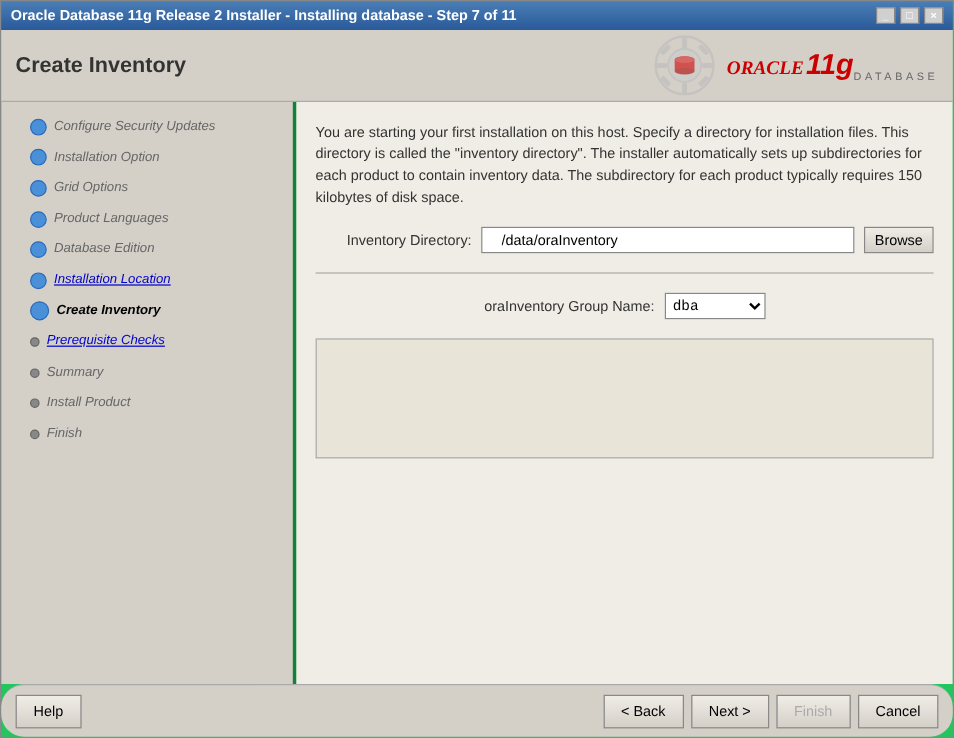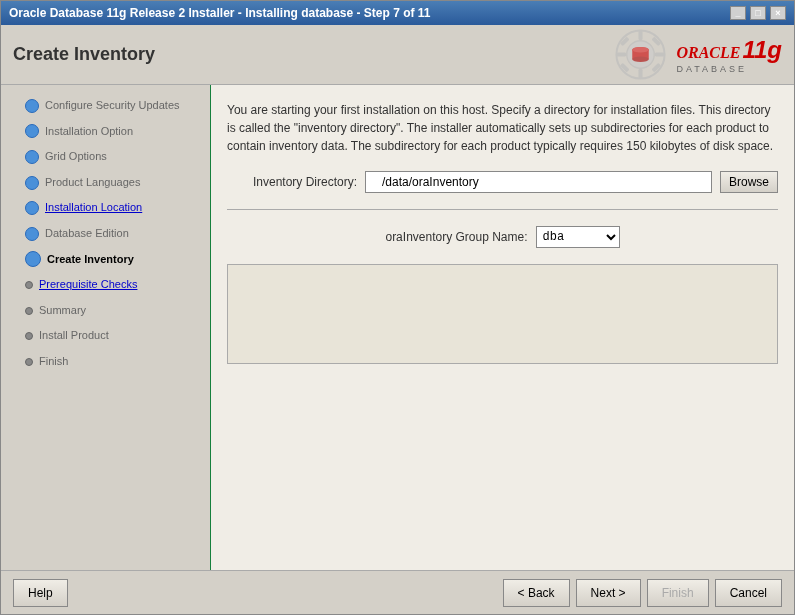--- a/index.html
+++ b/index.html
@@ -73,36 +73,37 @@
     }
 
     .oracle-logo-gear {
       width: 55px;
       height: 55px;
       opacity: 0.6;
     }
 
     .oracle-text-area {
       display: flex;
-      flex-direction: column;
-      align-items: flex-start;
+      flex-direction: row;
+      align-items: flex-end;
     }
 
     .main-content {
       display: flex;
       flex: 1;
       overflow: hidden;
     }
 
     .sidebar {
-      width: 210px;
+      width: 246px;
       background: #d4d0c8;
-      border-right: 1px solid #15803d;
+      border-right: 3px solid #15803d;
       padding: 8px 0;
       flex-shrink: 0;
+      font-style: italic;
     }
 
     .sidebar-item {
       padding: 4px 8px 4px 24px;
       font-size: 11px;
       color: #666;
       display: flex;
       align-items: center;
       gap: 6px;
       line-height: 1.6;
@@ -227,20 +228,21 @@
     }
 
     .bottom-bar {
       background: #d4d0c8;
       border-top: 1px solid #aaa;
       padding: 8px 12px;
       display: flex;
       align-items: center;
       justify-content: space-between;
       height: 44px;
+      border-radius: 19px;
     }
 
     .bottom-left {
       display: flex;
       gap: 8px;
     }
 
     .bottom-right {
       display: flex;
       gap: 6px;
@@ -328,27 +330,27 @@
         <span>Installation Option</span>
       </div>
       <div class="sidebar-item">
         <div class="step-indicator completed"></div>
         <span>Grid Options</span>
       </div>
       <div class="sidebar-item">
         <div class="step-indicator completed"></div>
         <span>Product Languages</span>
       </div>
+      <div class="sidebar-item">
+        <div class="step-indicator completed"></div>
+        <span>Database Edition</span>
+      </div>
       <div class="sidebar-item clickable">
         <div class="step-indicator completed"></div>
         <span>Installation Location</span>
-      </div>
-      <div class="sidebar-item">
-        <div class="step-indicator completed"></div>
-        <span>Database Edition</span>
       </div>
       <div class="sidebar-item current">
         <div class="step-indicator current"></div>
         <span>Create Inventory</span>
       </div>
       <div class="sidebar-item clickable">
         <div class="step-indicator dot"></div>
         <span>Prerequisite Checks</span>
       </div>
       <div class="sidebar-item">

